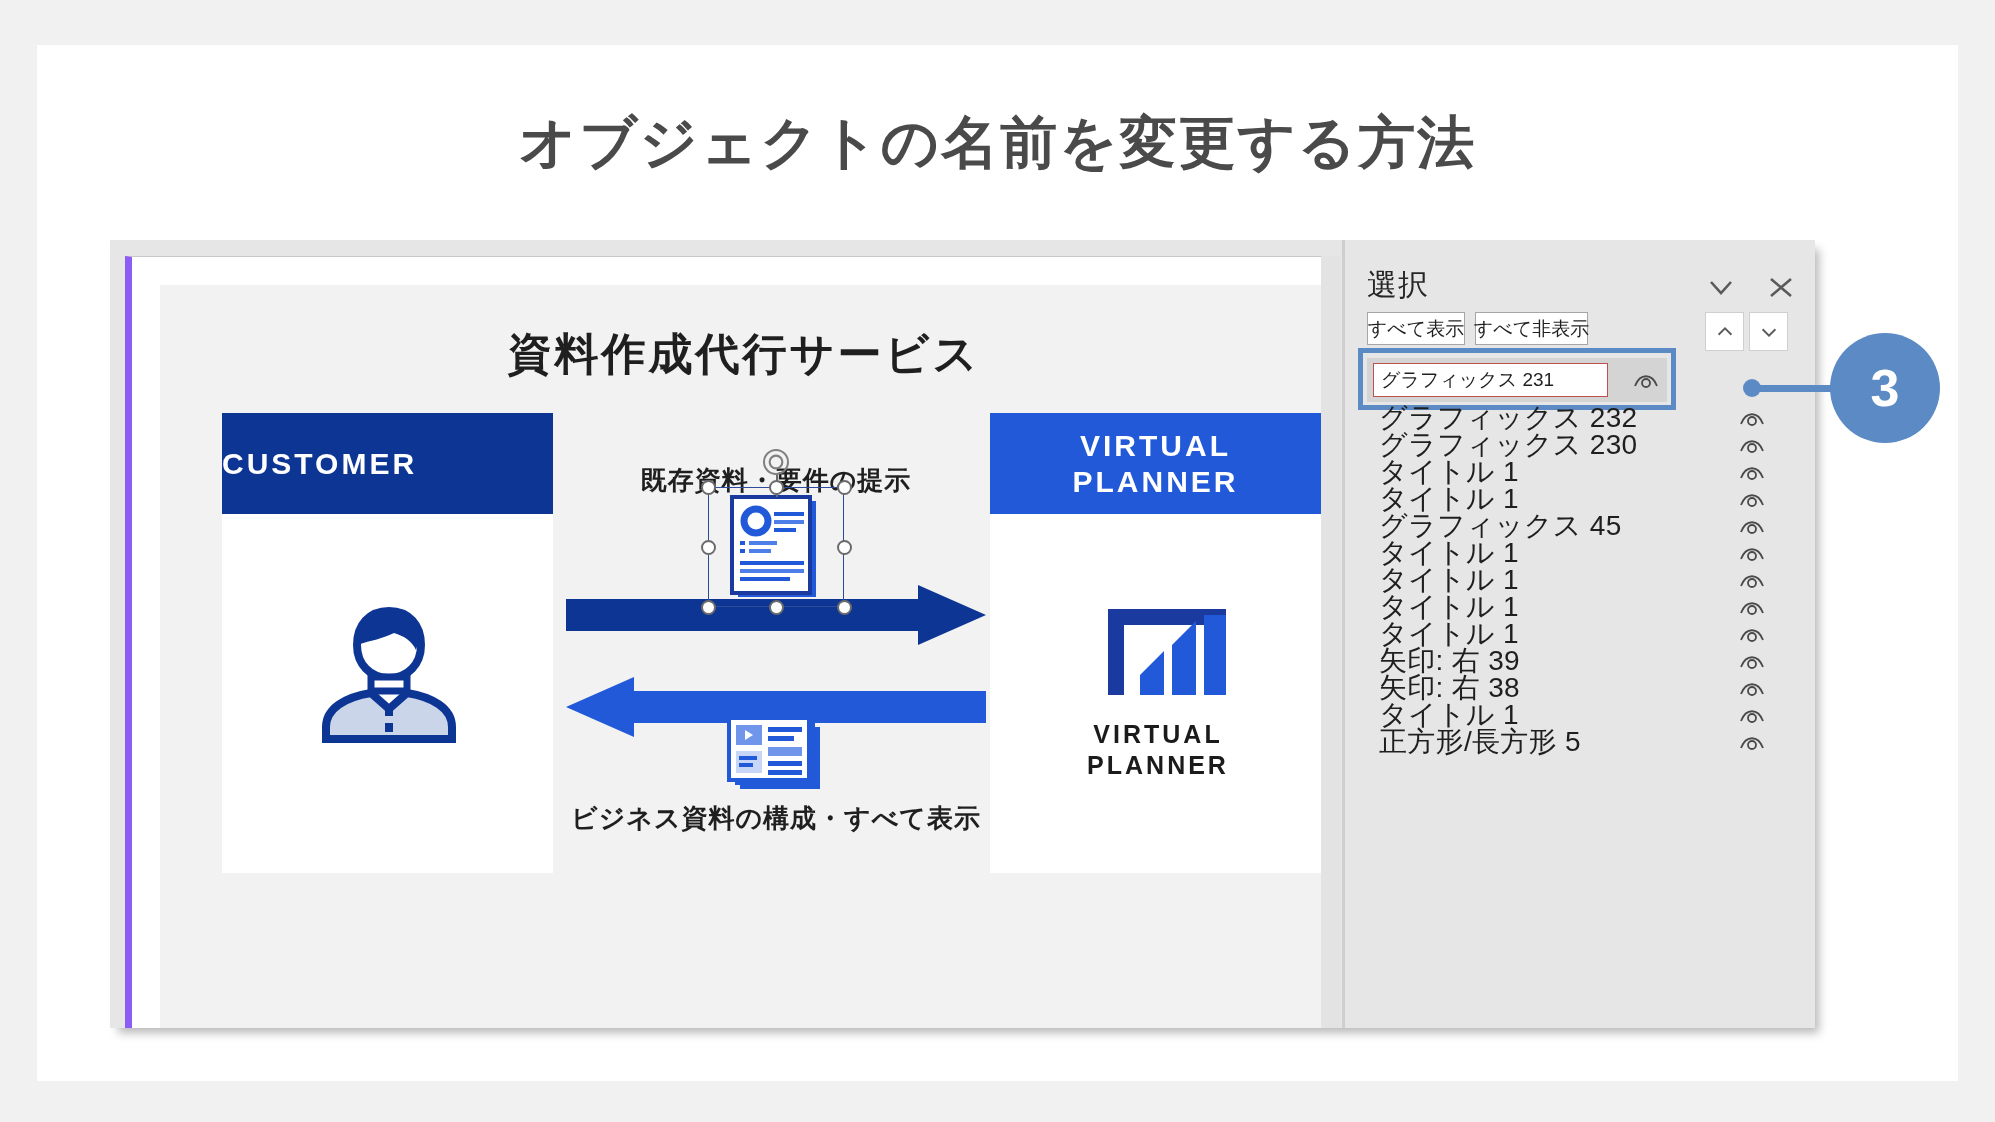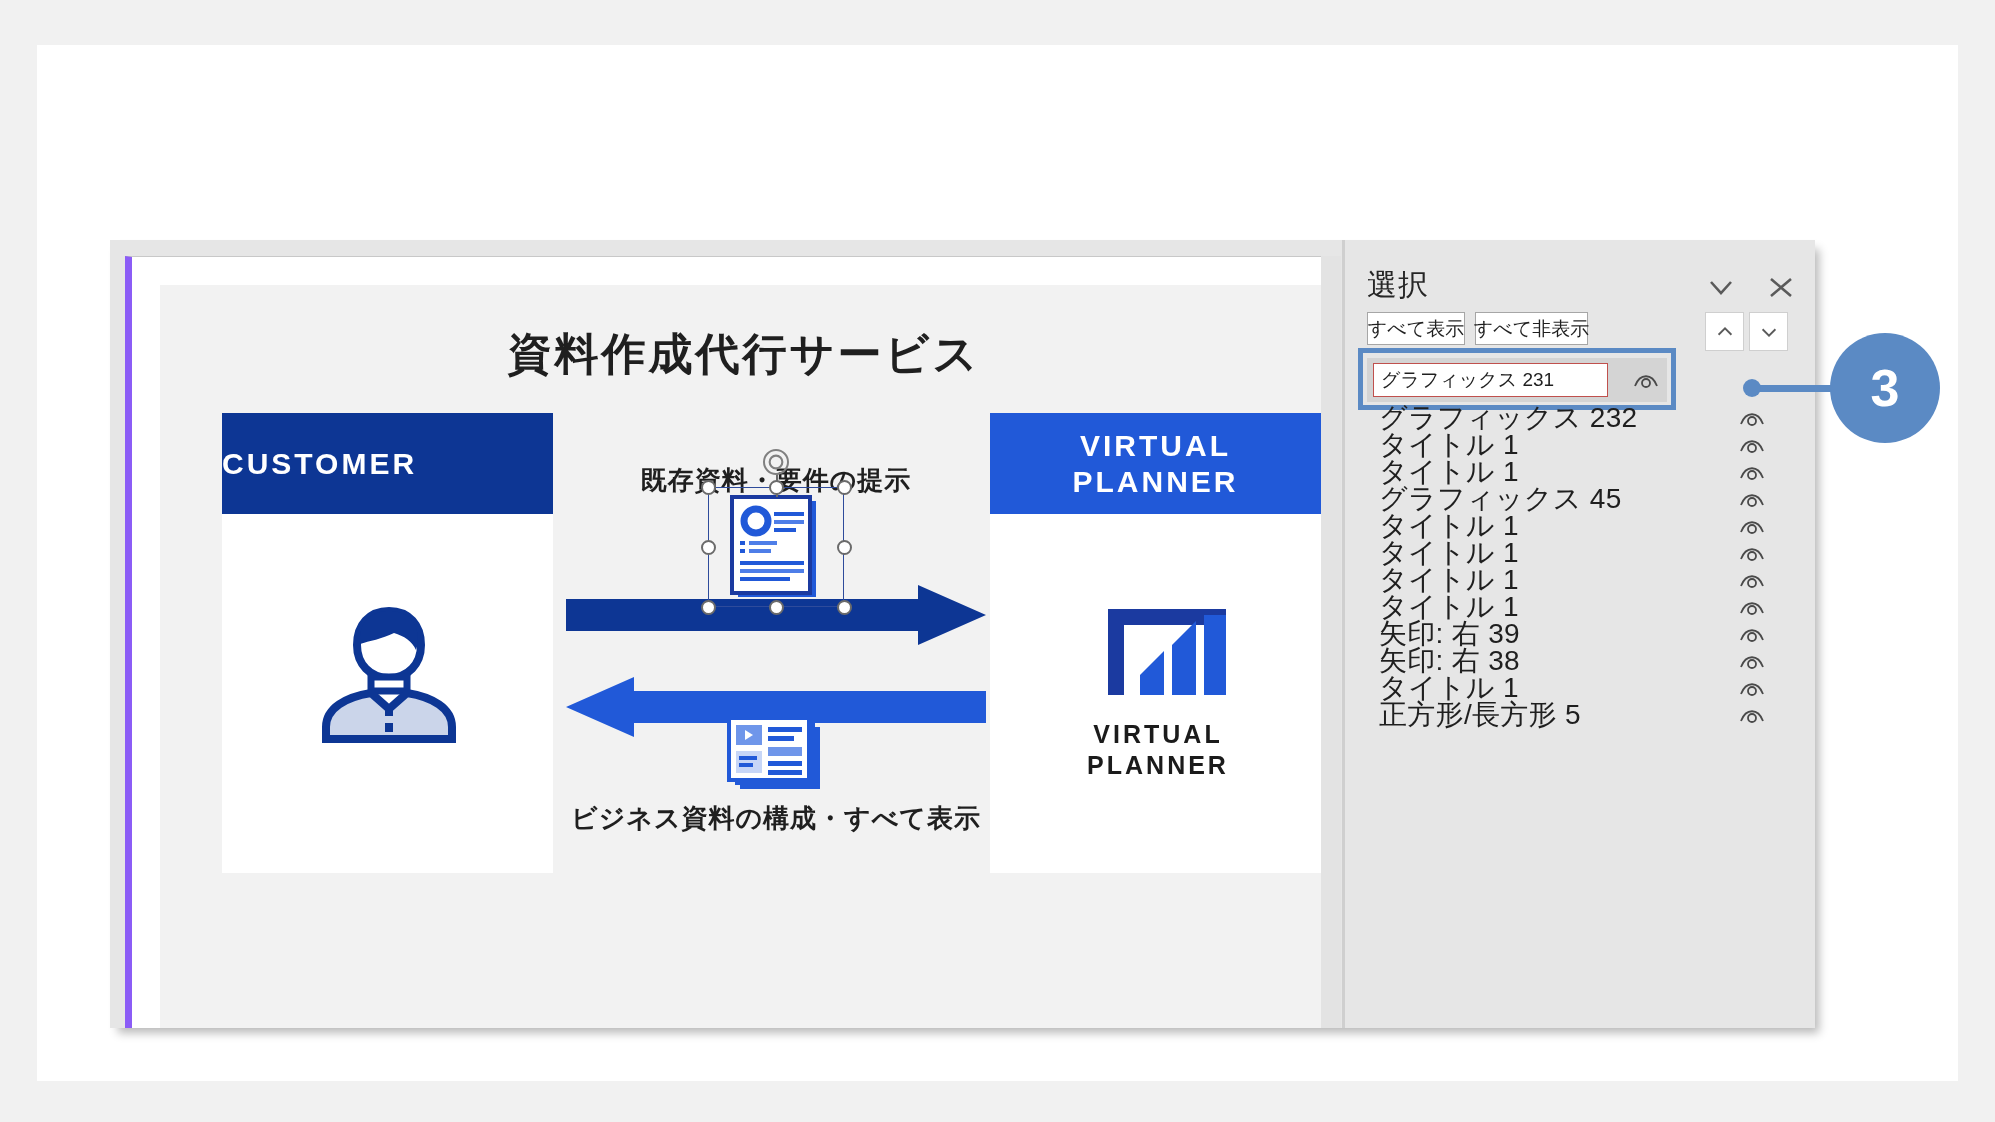--- a/index.html
+++ b/index.html
@@ -210,20 +210,21 @@
     border-radius:50%; background:#5b8ac4;
     display:flex; align-items:center; justify-content:center;
     color:#ffffff; font-size:52px; font-weight:700;
   }
 </style>
 </head>
 <body>
 
 <div id="card">
 
+  <div id="page-title">オブジェクトの名前を変更する方法</div>
 
   <div id="shot">
 
     <div id="slide-canvas">
       <div id="slide">
 
         <div id="slide-title">資料作成代行サービス</div>
 
         <div id="customer-card" class="panel-card">
           <div id="customer-head">
@@ -363,20 +364,27 @@
 
       <div id="obj-list" style="top: 164px;">
           <div class="obj-row">
             <div class="obj-label">グラフィックス 232</div>
             <svg class="eye" viewBox="0 0 26 20">
               <path d="M2 16 C7 3, 19 3, 24 16" fill="none" stroke="#4a4a4a" stroke-width="1.8"></path>
               <circle cx="13" cy="13" r="4" fill="none" stroke="#4a4a4a" stroke-width="1.8"></circle>
             </svg>
           </div>
           <div class="obj-row">
+            <div class="obj-label">グラフィックス 230</div>
+            <svg class="eye" viewBox="0 0 26 20">
+              <path d="M2 16 C7 3, 19 3, 24 16" fill="none" stroke="#4a4a4a" stroke-width="1.8"></path>
+              <circle cx="13" cy="13" r="4" fill="none" stroke="#4a4a4a" stroke-width="1.8"></circle>
+            </svg>
+          </div>
+          <div class="obj-row">
             <div class="obj-label">タイトル 1</div>
             <svg class="eye" viewBox="0 0 26 20">
               <path d="M2 16 C7 3, 19 3, 24 16" fill="none" stroke="#4a4a4a" stroke-width="1.8"></path>
               <circle cx="13" cy="13" r="4" fill="none" stroke="#4a4a4a" stroke-width="1.8"></circle>
             </svg>
           </div>
           <div class="obj-row">
             <div class="obj-label">タイトル 1</div>
             <svg class="eye" viewBox="0 0 26 20">
               <path d="M2 16 C7 3, 19 3, 24 16" fill="none" stroke="#4a4a4a" stroke-width="1.8"></path>

